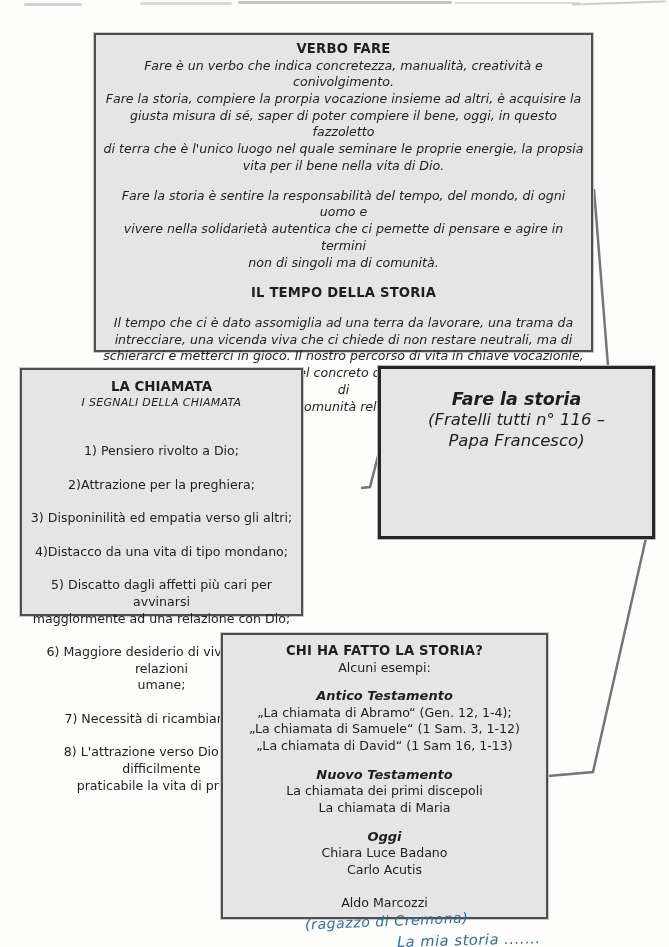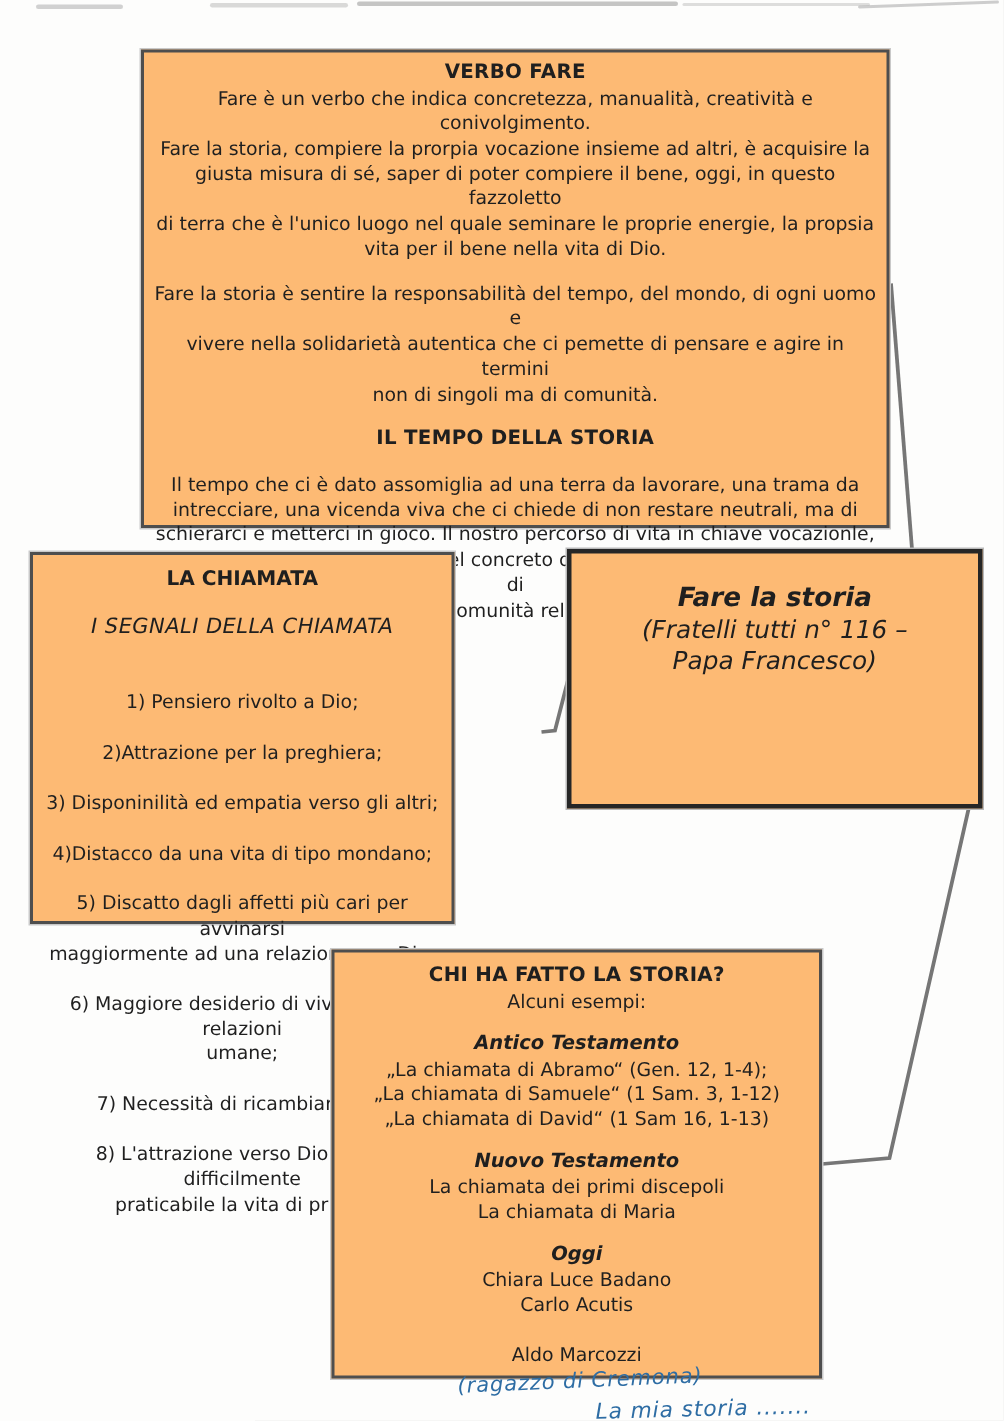--- a/index.html
+++ b/index.html
@@ -13,49 +13,49 @@
     background:#fdfdfc;
     overflow:hidden;
     color:#1f1f1f;
   }
   .connectors{
     position:absolute;left:0;top:0;width:669px;height:947px;
     pointer-events:none;
   }
   .box{
     position:absolute;
-    background:#fdba74;
+    background:#e5e5e5;
     border:2px solid #4e4e4e;
     box-shadow:0 0 0 1px #c9c9c9;
     box-sizing:border-box;
     text-align:center;
   }
   .box p, .box div{white-space:pre-line;}
   
   .top-box{
     left:94px;top:33px;width:499px;height:319px;
     padding:5px 6px;
     font-size:12.6px;line-height:1.33;
   }
   .top-box h3{
     margin:0;padding:0;
     font-size:13.2px;font-weight:bold;letter-spacing:.2px;
   }
-  .top-box p{margin:0 0 0 0;}
+  .top-box p{margin:0 0 0 0;font-style:italic;}
   .gap-s{margin-top:9px !important;}
   .gap-m{margin-top:13px !important;}
   
   .chiamata-box{
     left:20px;top:368px;width:283px;height:248px;
     padding:8px 6px;
     font-size:12.6px;line-height:1.33;
   }
   .chiamata-box h3{margin:0;font-size:13.4px;font-weight:bold;}
   .chiamata-box .subtitle{
-    margin-top:13px;font-style:italic;font-size:14px;letter-spacing:.3px;text-align:center;
+    font-style:italic;font-size:11px;letter-spacing:.3px;text-align:center;
   }
   .signals{margin-top:16px;}
   
   .title-box{
     left:378px;top:366px;width:277px;height:173px;
     border:3px solid #262626;
     box-shadow:0 0 0 1px #b9b9b9;
     padding:8px 4px;
     font-size:22.5px;line-height:1.2;
   }

